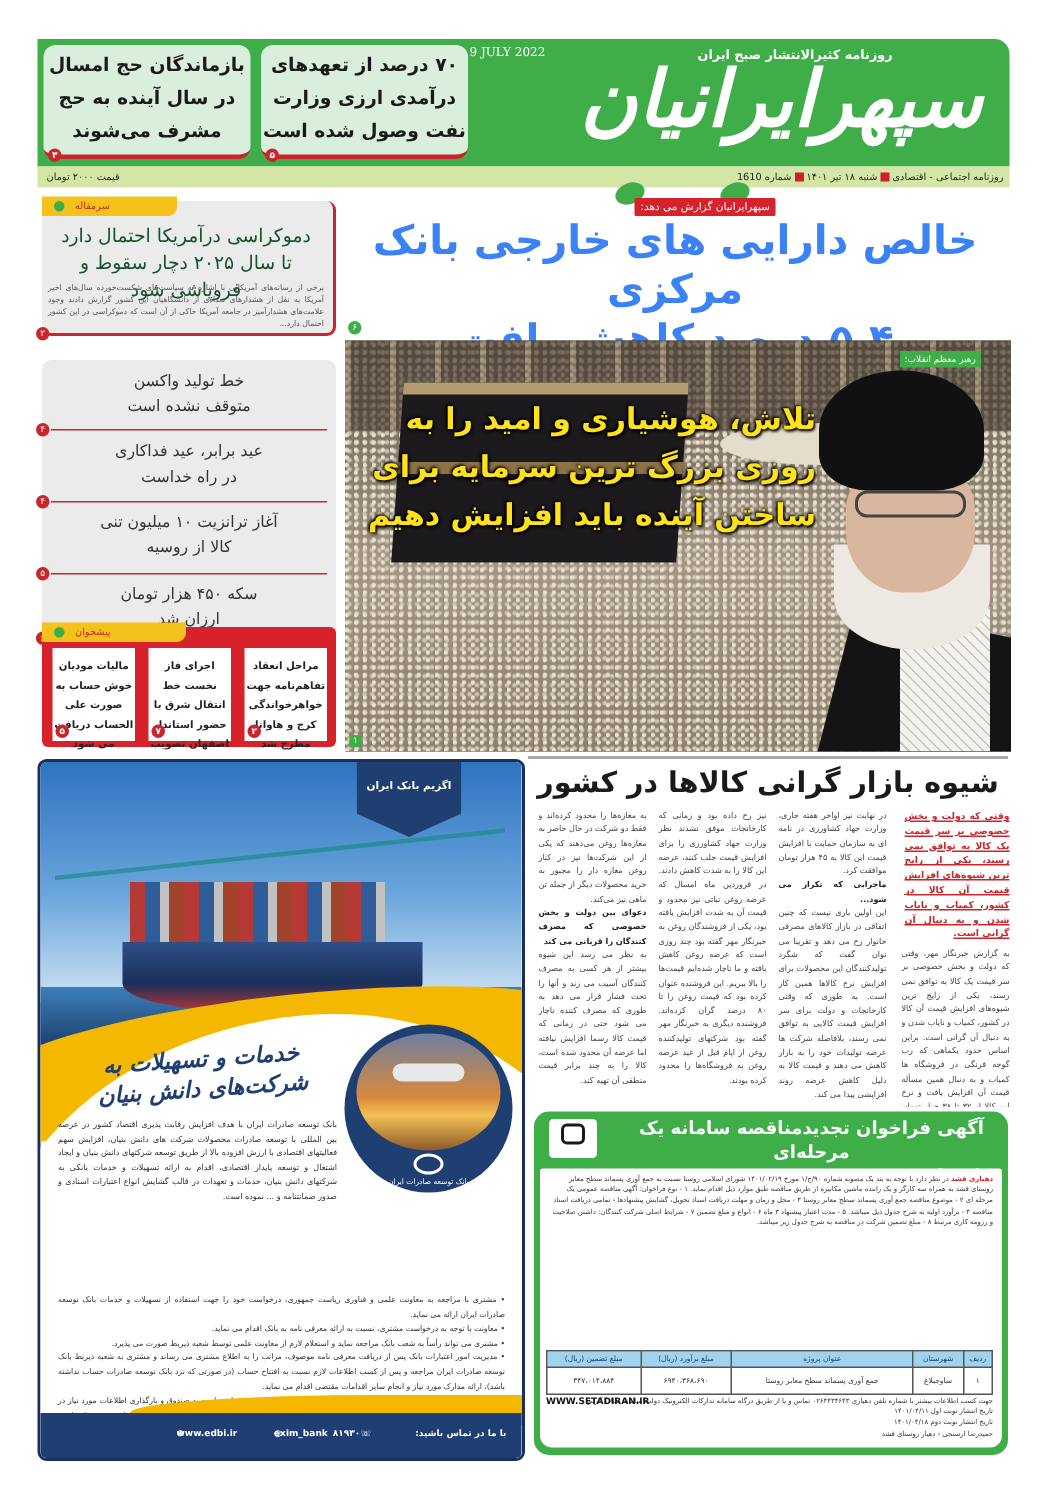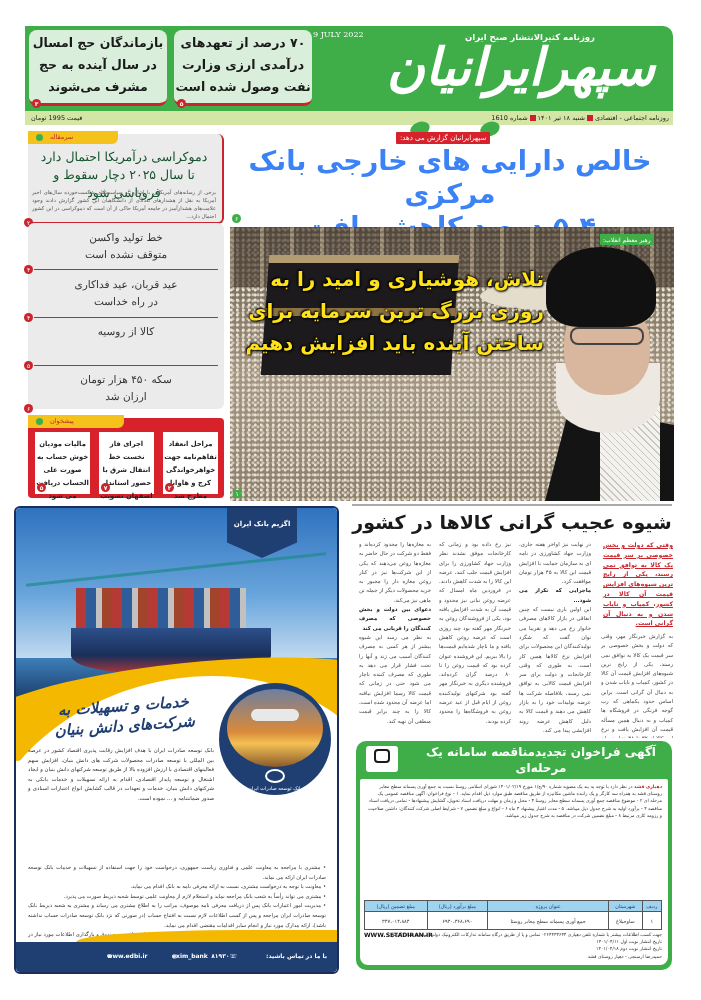--- a/index.html
+++ b/index.html
@@ -24,30 +24,30 @@
   .logo-dots { position: absolute; top: 122px; width: 20px; height: 14px; background: #3fae49; border-radius: 50%; transform: rotate(-20deg); }
 
   
   .editorial { position: absolute; left: 28px; top: 134px; width: 196px; height: 90px; background: #ebebeb; border-radius: 6px; border-right: 2px solid #c8262c; border-bottom: 2px solid #c8262c; }
   .tag-yellow { position: absolute; left: 0; top: -3px; width: 90px; height: 13px; background: #f4c21b; border-radius: 0 0 6px 0; font-size: 6.5px; line-height: 13px; padding-right: 6px; color: #c8262c; text-align: left; padding-left: 22px; }
   .tag-yellow .dot { position: absolute; left: 8px; top: 3px; width: 7px; height: 7px; border-radius: 50%; background: #3fae49; }
   .editorial-title { position: absolute; right: 6px; top: 14px; width: 184px; text-align: center; font-family: "DejaVu Serif", serif; font-size: 12.5px; line-height: 18px; color: #14532d; }
   .editorial-body { position: absolute; right: 6px; top: 54px; width: 184px; font-size: 5.2px; line-height: 8px; color: #555; text-align: justify; }
   .pgdot { position: absolute; width: 9px; height: 9px; border-radius: 50%; background: #c8262c; color: #fff; font-size: 6px; line-height: 9px; text-align: center; }
 
-  .briefs { position: absolute; left: 28px; top: 223px; width: 196px; height: 186px; background: #ebebeb; border-radius: 6px; }
+  .briefs { position: absolute; left: 28px; top: 240px; width: 196px; height: 186px; background: #ebebeb; border-radius: 6px; }
   .brief { position: absolute; left: 0; width: 196px; text-align: center; font-family: "DejaVu Serif", serif; font-size: 10.5px; line-height: 17px; color: #333; }
   .brief-line { position: absolute; left: 6px; width: 184px; height: 1px; background: #c8262c; }
 
   .pishkhan { position: absolute; left: 28px; top: 418px; width: 196px; height: 80px; background: #d8222b; border-radius: 4px; }
   .pishkhan .tag-yellow { top: -3px; width: 96px; }
   .pk-card { position: absolute; top: 14px; width: 55px; height: 62px; background: #fff; font-size: 6.8px; line-height: 13px; font-weight: bold; text-align: center; color: #222; padding-top: 6px; }
 
   
-  .kicker { position: absolute; left: 396px; top: 132px; background: #d8222b; color: #fff; font-size: 7px; line-height: 12px; padding: 0 4px; border-radius: 1px; }
+  .kicker { position: absolute; left: 423px; top: 132px; background: #d8222b; color: #fff; font-size: 7px; line-height: 12px; padding: 0 4px; border-radius: 1px; }
   .headline { position: absolute; left: 230px; top: 144px; width: 440px; text-align: center; font-weight: bold; font-size: 27px; line-height: 33px; color: #3b82f6; }
 
   
   .hero { position: absolute; left: 230px; top: 227px; width: 444px; height: 274px; overflow: hidden; background: #3b3228; }
   .hero-crowd { position: absolute; inset: 0; background:
       radial-gradient(circle at 20% 60%, #e9e2d4 0 1px, transparent 2px) 0 0/6px 5px,
       radial-gradient(circle at 60% 30%, #cfc6b5 0 1px, transparent 2px) 0 0/5px 6px,
       linear-gradient(180deg, #6a5f4f 0%, #7d7160 20%, #a39682 55%, #8b7e6b 100%); }
   .hero-pillars { position: absolute; left: 0; top: 0; width: 100%; height: 60px; background: repeating-linear-gradient(90deg, #8a7a62 0 4px, #4a3f33 4px 30px); opacity: .7; }
   .kaaba { position: absolute; left: 35px; top: 28px; width: 190px; height: 120px; background: #1c1a1d; transform: skewX(-4deg); border-top: 8px solid #b39c72; }
@@ -58,21 +58,21 @@
   .leader-face { position: absolute; right: 24px; top: 70px; width: 86px; height: 90px; background: #d9b79e; border-radius: 40% 40% 45% 45%; }
   .leader-glasses { position: absolute; right: 30px; top: 92px; width: 74px; height: 18px; border: 2px solid #444; border-radius: 8px; }
   .leader-beard { position: absolute; right: 14px; top: 128px; width: 104px; height: 70px; background: #ede9e2; border-radius: 0 0 50% 50%; }
   .leader-robe { position: absolute; right: 0; top: 170px; width: 130px; height: 100px; background: #141414; clip-path: polygon(20% 0, 100% 20%, 100% 100%, 0 100%); }
   .leader-scarf { position: absolute; right: 14px; top: 170px; width: 60px; height: 96px; background: repeating-linear-gradient(45deg, #f4f2ee 0 4px, #c9c6c0 4px 5px); }
   .hero-tag { position: absolute; left: 370px; top: 7px; background: #3fae49; color: #fff; font-size: 6px; line-height: 11px; padding: 0 3px; }
   .hero-quote { position: absolute; left: 14px; top: 36px; width: 300px; text-align: right; font-weight: bold; font-size: 20px; line-height: 32px; color: #ffe21a; text-shadow: 0 0 3px #000, 1px 1px 2px #000, -1px -1px 2px #000; }
   .hero-pg { position: absolute; left: 3px; bottom: 3px; width: 8px; height: 8px; background: #3fae49; color: #fff; font-size: 6px; line-height: 8px; text-align: center; }
 
   
-  .ad { position: absolute; left: 14px; top: 506px; width: 325px; height: 468px; border: 2px solid #1b2e5c; border-radius: 6px; overflow: hidden; background: #fff; }
+  .ad { position: absolute; left: 25px; top: 506px; width: 325px; height: 468px; border: 2px solid #1b2e5c; border-radius: 6px; overflow: hidden; background: #fff; }
   .ad-sky { position: absolute; left: 0; top: 0; width: 100%; height: 160px; background: linear-gradient(180deg, #2f73c0 0%, #6aa6dc 55%, #cfe2f3 100%); }
   .ad-badge { position: absolute; right: 40px; top: -2px; width: 70px; height: 52px; background: #1f3f73; clip-path: polygon(0 0, 100% 0, 100% 70%, 50% 100%, 0 70%); color: #fff; font-size: 7px; font-weight: bold; text-align: center; padding-top: 14px; }
   .ad-containers { position: absolute; left: 60px; top: 80px; width: 170px; height: 60px; background: repeating-linear-gradient(90deg, #b53a36 0 10px, #2f5d9a 10px 20px, #c1c1c1 20px 26px, #a2432b 26px 36px); }
   .ad-cranes { position: absolute; left: 10px; top: 60px; width: 300px; height: 80px; border-top: 3px solid #1d8a8a; transform: skewY(-6deg); opacity: .7; }
   .ad-hull { position: absolute; left: 55px; top: 120px; width: 200px; height: 46px; background: linear-gradient(180deg, #2d4f8a 0%, #1a2f59 60%, #b0363a 100%); border-radius: 0 0 40% 40%; }
   .ad-sea { position: absolute; left: 0; top: 150px; width: 100%; height: 40px; background: linear-gradient(180deg, #3c7fb8, #1c3f6e); }
   .ad-wave { position: absolute; left: -40px; top: 155px; width: 420px; height: 80px; background: #f5b800; border-radius: 50% 50% 0 0; transform: rotate(-6deg); }
   .ad-white { position: absolute; left: -40px; top: 170px; width: 420px; height: 340px; background: #fff; border-radius: 55% 45% 0 0; transform: rotate(-5deg); }
   .ad-circle { position: absolute; left: 203px; top: 175px; width: 112px; height: 112px; border-radius: 50%; background: #1f3f73; }
   .ad-circle-inner { position: absolute; left: 8px; top: 6px; width: 96px; height: 78px; border-radius: 50%; background: linear-gradient(180deg, #6f7fa0 0%, #d98a3a 55%, #f4c055 70%, #8a5a2a 100%); }
@@ -128,21 +128,21 @@
   <div class="teaser teaser-2">
     <span>بازماندگان حج امسال در سال آینده به حج مشرف می‌شوند</span>
     <span class="pg">۳</span>
   </div>
 </header>
 
 <div class="infobar">
   <div class="issue">
     <span>روزنامه اجتماعی - اقتصادی</span><span class="sq"></span><span>شنبه ۱۸ تیر ۱۴۰۱</span><span class="sq"></span><span>شماره 1610</span>
   </div>
-  <div class="price">قیمت 1995 تومان</div>
+  <div class="price">قیمت ۲۰۰۰ تومان</div>
 </div>
 <div class="logo-dots" style="left:480px"></div>
 <div class="logo-dots" style="left:410px"></div>
 
 <section class="editorial">
   <div class="tag-yellow">
     <span class="dot"></span>
     <span>سرمقاله</span>
   </div>
   <div class="editorial-title">
@@ -155,27 +155,28 @@
 
 <section class="briefs">
   <div class="brief" style="top:6px">
     <div>خط تولید واکسن</div>
     <div>متوقف نشده است</div>
   </div>
   <div class="brief-line" style="top:46px"></div>
   <span class="pgdot" style="left:-4px;top:42px">۴</span>
 
   <div class="brief" style="top:53px">
-    <div>عید قربان، عید فداکاری</div>
+    <div>عید برابر، عید فداکاری</div>
     <div>در راه خداست</div>
   </div>
   <div class="brief-line" style="top:94px"></div>
   <span class="pgdot" style="left:-4px;top:90px">۴</span>
 
   <div class="brief" style="top:100px">
+    <div>آغاز ترانزیت ۱۰ میلیون تنی</div>
     <div>کالا از روسیه</div>
   </div>
   <div class="brief-line" style="top:142px"></div>
   <span class="pgdot" style="left:-4px;top:138px">۵</span>
 
   <div class="brief" style="top:148px">
     <div>سکه ۴۵۰ هزار تومان</div>
     <div>ارزان شد</div>
   </div>
   <span class="pgdot" style="left:-4px;bottom:-4px">۶</span>
@@ -267,21 +268,21 @@
         </span>
       <span style="right:230px;direction:ltr">
           <span>⊕</span> 
           <span>www.edbi.ir</span>
         </span>
     </div>
   </div>
 </aside>
 
 <div class="art-rule"></div>
-<h2 class="art-title">شیوه عجیب گرانی کالاها در کشور</h2>
+<h2 class="art-title">شیوه بازار گرانی کالاها در کشور</h2>
 <div class="art-lead">وقتی که دولت و بخش خصوصی بر سر قیمت یک کالا به توافق نمی رسند، یکی از رایج ترین شیوه‌های افزایش قیمت آن کالا در کشور، کمیاب و نایاب شدن و به دنبال آن گرانی است.</div>
 <div class="art-col col-1">به گزارش خبرنگار مهر، وقتی که دولت و بخش خصوصی بر سر قیمت یک کالا به توافق نمی رسند، یکی از رایج ترین شیوه‌های افزایش قیمت آن کالا در کشور، کمیاب و نایاب شدن و به دنبال آن گرانی است. براین اساس حدود یکماهی که رب گوجه فرنگی در فروشگاه ها کمیاب و به دنبال همین مسأله قیمت آن افزایش یافت و نرخ این کالا از ۳۲ تا ۳۸ هزار تومان به ۴۵ هزار تومان رسید. در این راستا یکی از مغازه داران به خبرنگار مهر گفت شرکتهای تولیدی منتظر تعیین قیمت رب گوجه فرنگی از سوی ستاد تنظیم بازار هستند و به همین جهت عرضه آن را کاهش داده اند.</div>
 <div class="art-col col-2">
   <span>در نهایت نیز اواخر هفته جاری، وزارت جهاد کشاورزی در نامه ای به سازمان حمایت با افزایش قیمت این کالا به ۴۵ هزار تومان موافقت کرد.</span>
   <div class="sub">ماجرایی که تکرار می شود...</div>
   <span>این اولین باری نیست که چنین اتفاقی در بازار کالاهای مصرفی خانوار رخ می دهد و تقریبا می توان گفت که شگرد تولیدکنندگان این محصولات برای افزایش نرخ کالاها همین کار است. به طوری که وقتی کارخانجات و دولت برای سر افزایش قیمت کالایی به توافق نمی رسند، بلافاصله شرکت ها عرضه تولیدات خود را به بازار کاهش می دهند و قیمت کالا به دلیل کاهش عرضه روند افزایشی پیدا می کند.</span>
 </div>
 <div class="art-col col-3">نیز رخ داده بود و زمانی که کارخانجات موفق نشدند نظر وزارت جهاد کشاورزی را برای افزایش قیمت جلب کنند، عرضه این کالا را به شدت کاهش دادند. در فروردین ماه امسال که عرضه روغن نباتی نیز محدود و قیمت آن به شدت افزایش یافته بود، یکی از فروشندگان روغن به خبرنگار مهر گفته بود چند روزی است که عرضه روغن کاهش یافته و ما ناچار شده‌ایم قیمت‌ها را بالا ببریم. این فروشنده عنوان کرده بود که قیمت روغن را تا ۸۰ درصد گران کرده‌اند. فروشنده دیگری به خبرنگار مهر گفته بود شرکتهای تولیدکننده روغن از ایام قبل از عید عرضه روغن به فروشگاه‌ها را محدود کرده بودند.</div>
 <div class="art-col col-4">
   <span>به مغازه‌ها را محدود کرده‌اند و فقط دو شرکت در حال حاضر به مغازه‌ها روغن می‌دهند که یکی از این شرکت‌ها نیز در کنار روغن مغازه دار را مجبور به خرید محصولات دیگر از جمله تن ماهی نیز می‌کند.</span>

